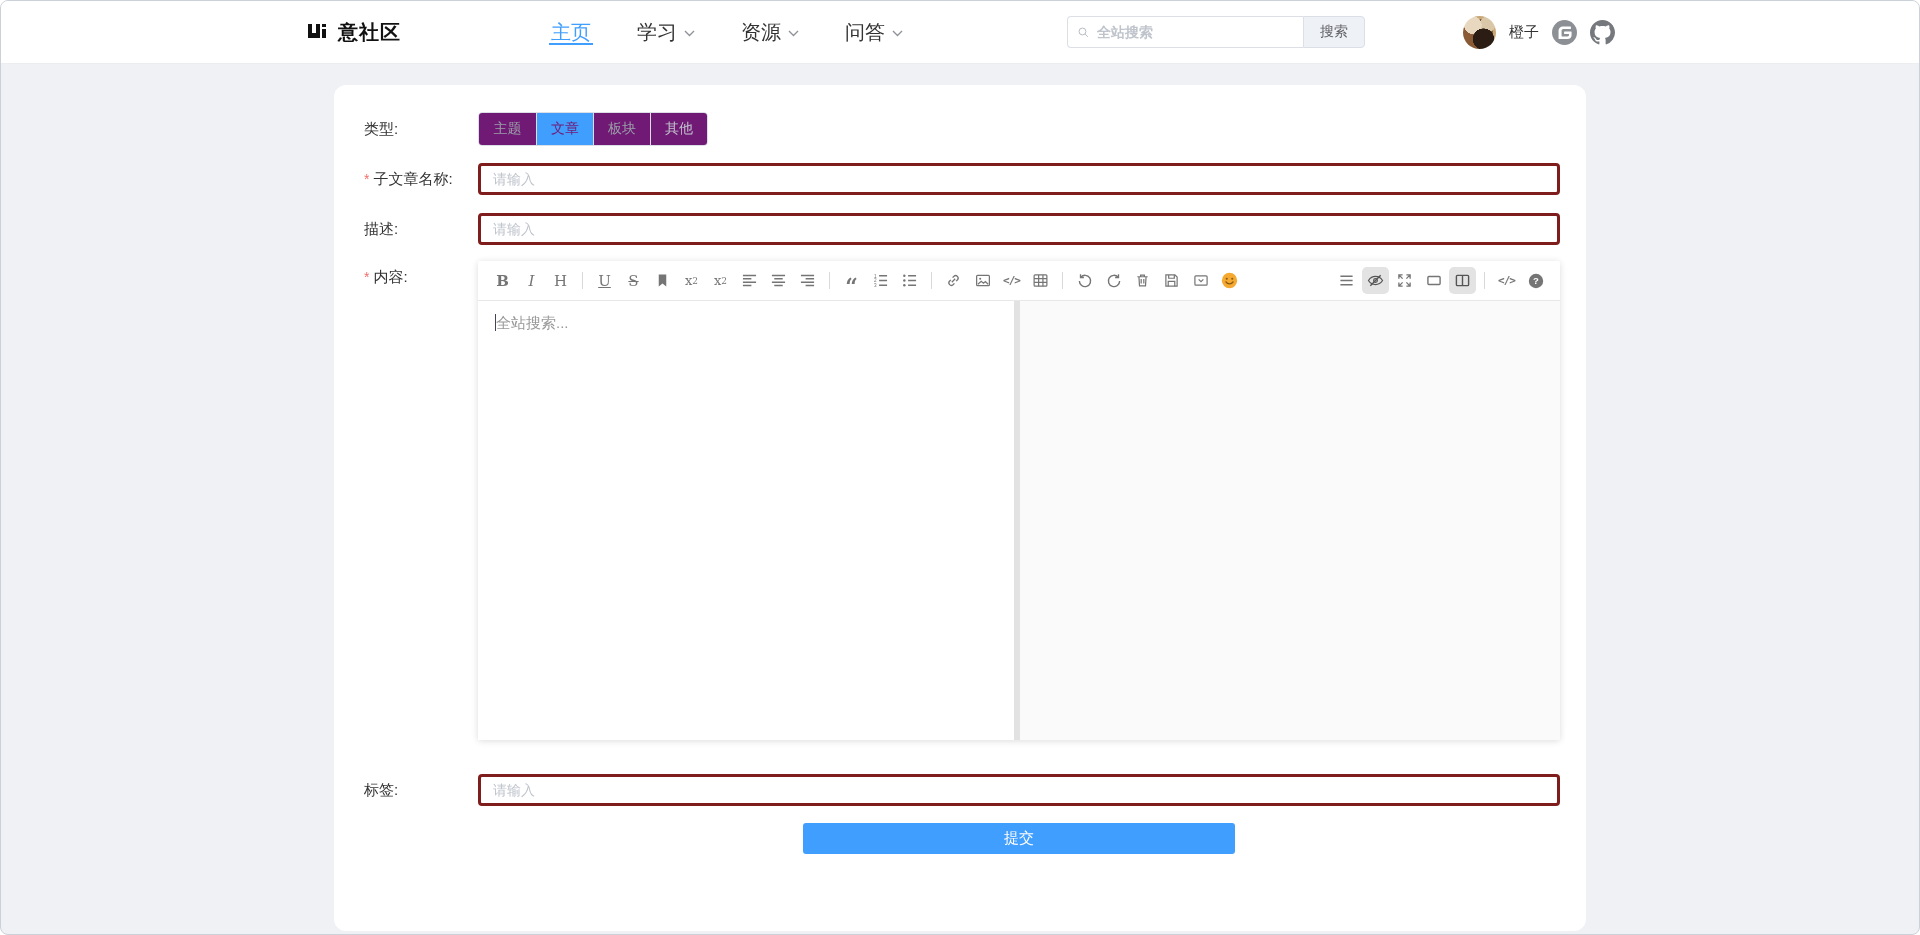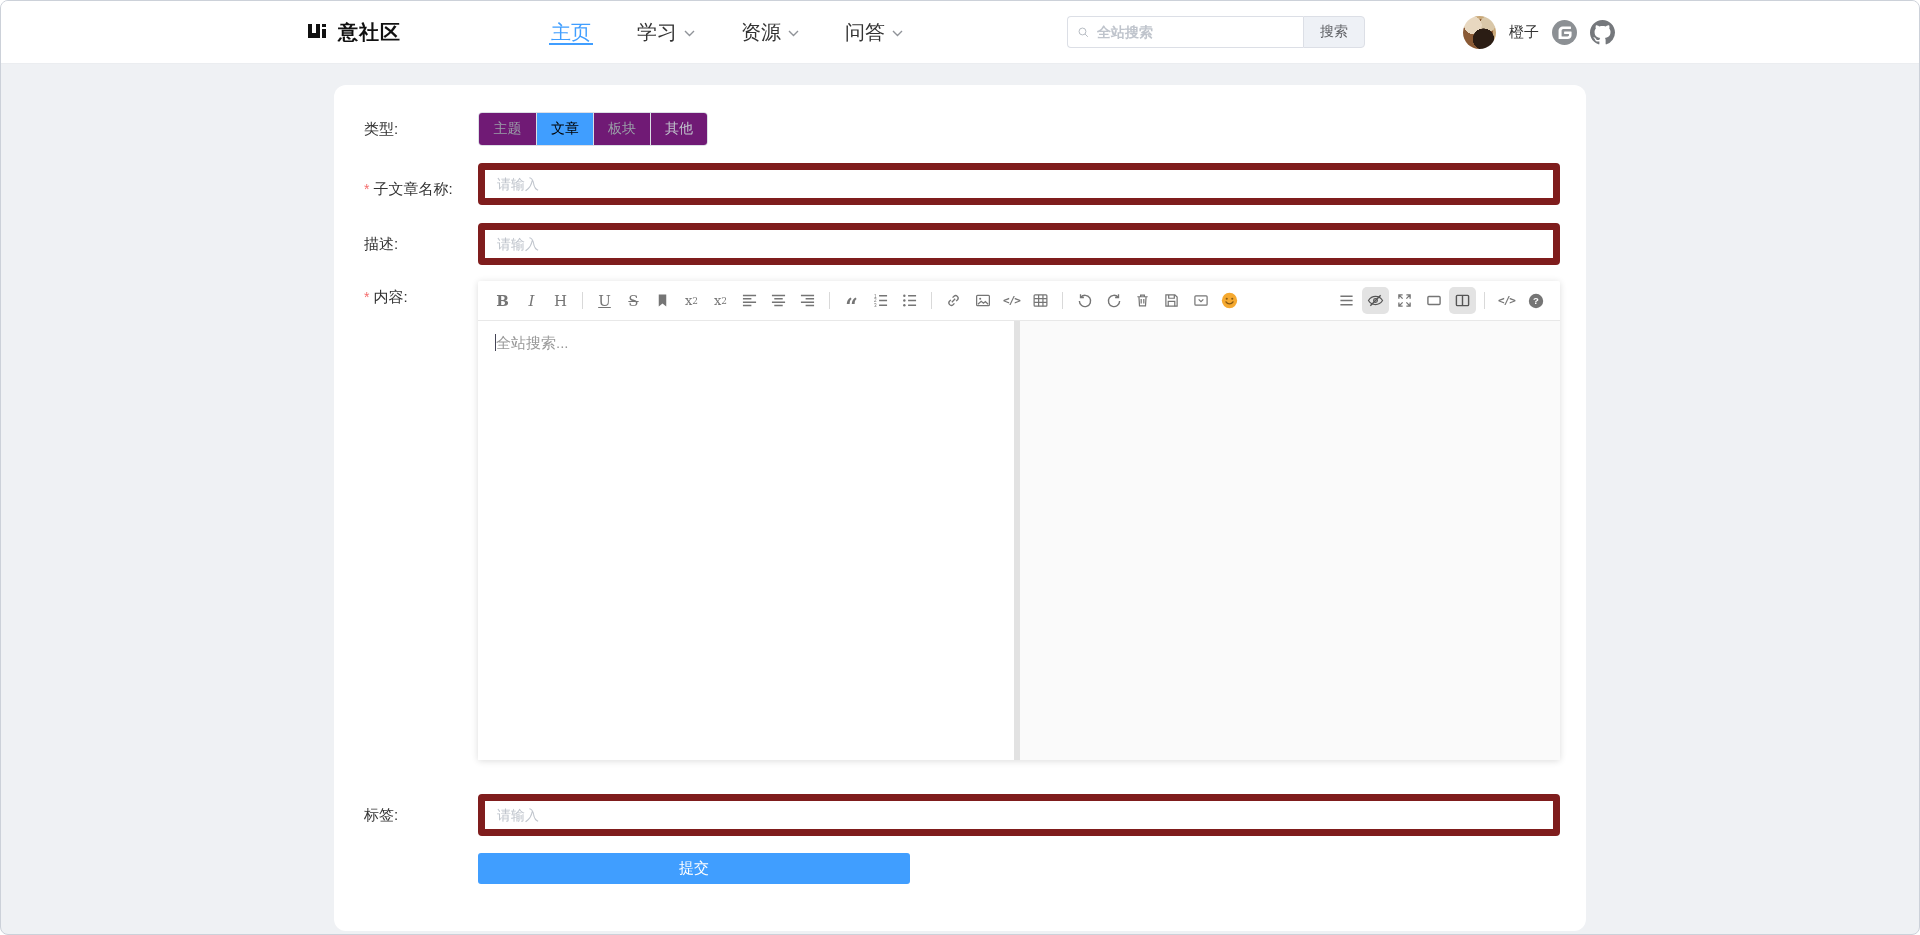--- a/index.html
+++ b/index.html
@@ -72,45 +72,45 @@
 
   
   .row-type { padding-top:27px; justify-content:space-between; }
   .row-type .left, .row-type .right { display:flex; align-items:center; }
   .seg { display:inline-flex; border:1px solid #dcdfe6; border-radius:4px; overflow:hidden; background:#fff; }
   .seg button {
     width:57px; height:32px; background:#701a75; border:none; border-left:1px solid #dcdfe6;
     font-size:14px; color:#9aa0a8; cursor:pointer;
   }
   .seg button:first-child { border-left:none; }
-  .seg button.active { background:#409eff; color:#000000; }
+  .seg button.active { background:#409eff; color:#701a75; }
   .seg button.muted { color:#c0c4cc; }
   .upload-label { font-size:15px; font-weight:bold; color:#303133; margin-right:12px; }
   .select {
     width:114px; height:32px; border:1px solid #dcdfe6; border-radius:4px;
     display:flex; align-items:center; justify-content:space-between;
     padding:0 10px; font-size:14px; color:#333; cursor:pointer; background:#fff;
   }
   .btn-primary {
     height:32px; background:#409eff; color:#fff; border:none; border-radius:4px;
     font-size:14px; cursor:pointer; display:inline-flex; align-items:center; justify-content:center; gap:7px;
   }
   .import-btn { width:110px; margin-left:14px; }
 
   
   .txt {
-    flex:1; height:42px; border:7px solid #7f1d1d; border-radius:4px;
+    flex:1; height:32px; border:3px solid #7f1d1d; border-radius:4px;
     padding:0 12px; font-size:14px; color:#c2410c; outline:none; background:#fff;
   }
   .txt::placeholder { color:#bfc4cc; }
   .row-name { margin-top:17px;align-items:flex-end; }
   .row-desc { margin-top:18px; }
   .row-content { margin-top:16px; align-items:flex-start; }
   .row-tags { margin-top:34px; }
-  .row-submit { margin-top:17px; }
+  .row-submit { margin-top:17px;justify-content:center; }
   .submit-btn { width:432px; height:31px; font-size:15px; border-radius:3px; }
 
   
   .editor {
     flex:1; height:479px; background:#fff; border-radius:2px;
     box-shadow:0 1px 7px rgba(0,0,0,.14); display:flex; flex-direction:column;
   }
   .toolbar {
     height:40px; flex:0 0 40px; display:flex; align-items:center;
     padding:0 10px; border-bottom:1px solid #e8e8e8;

